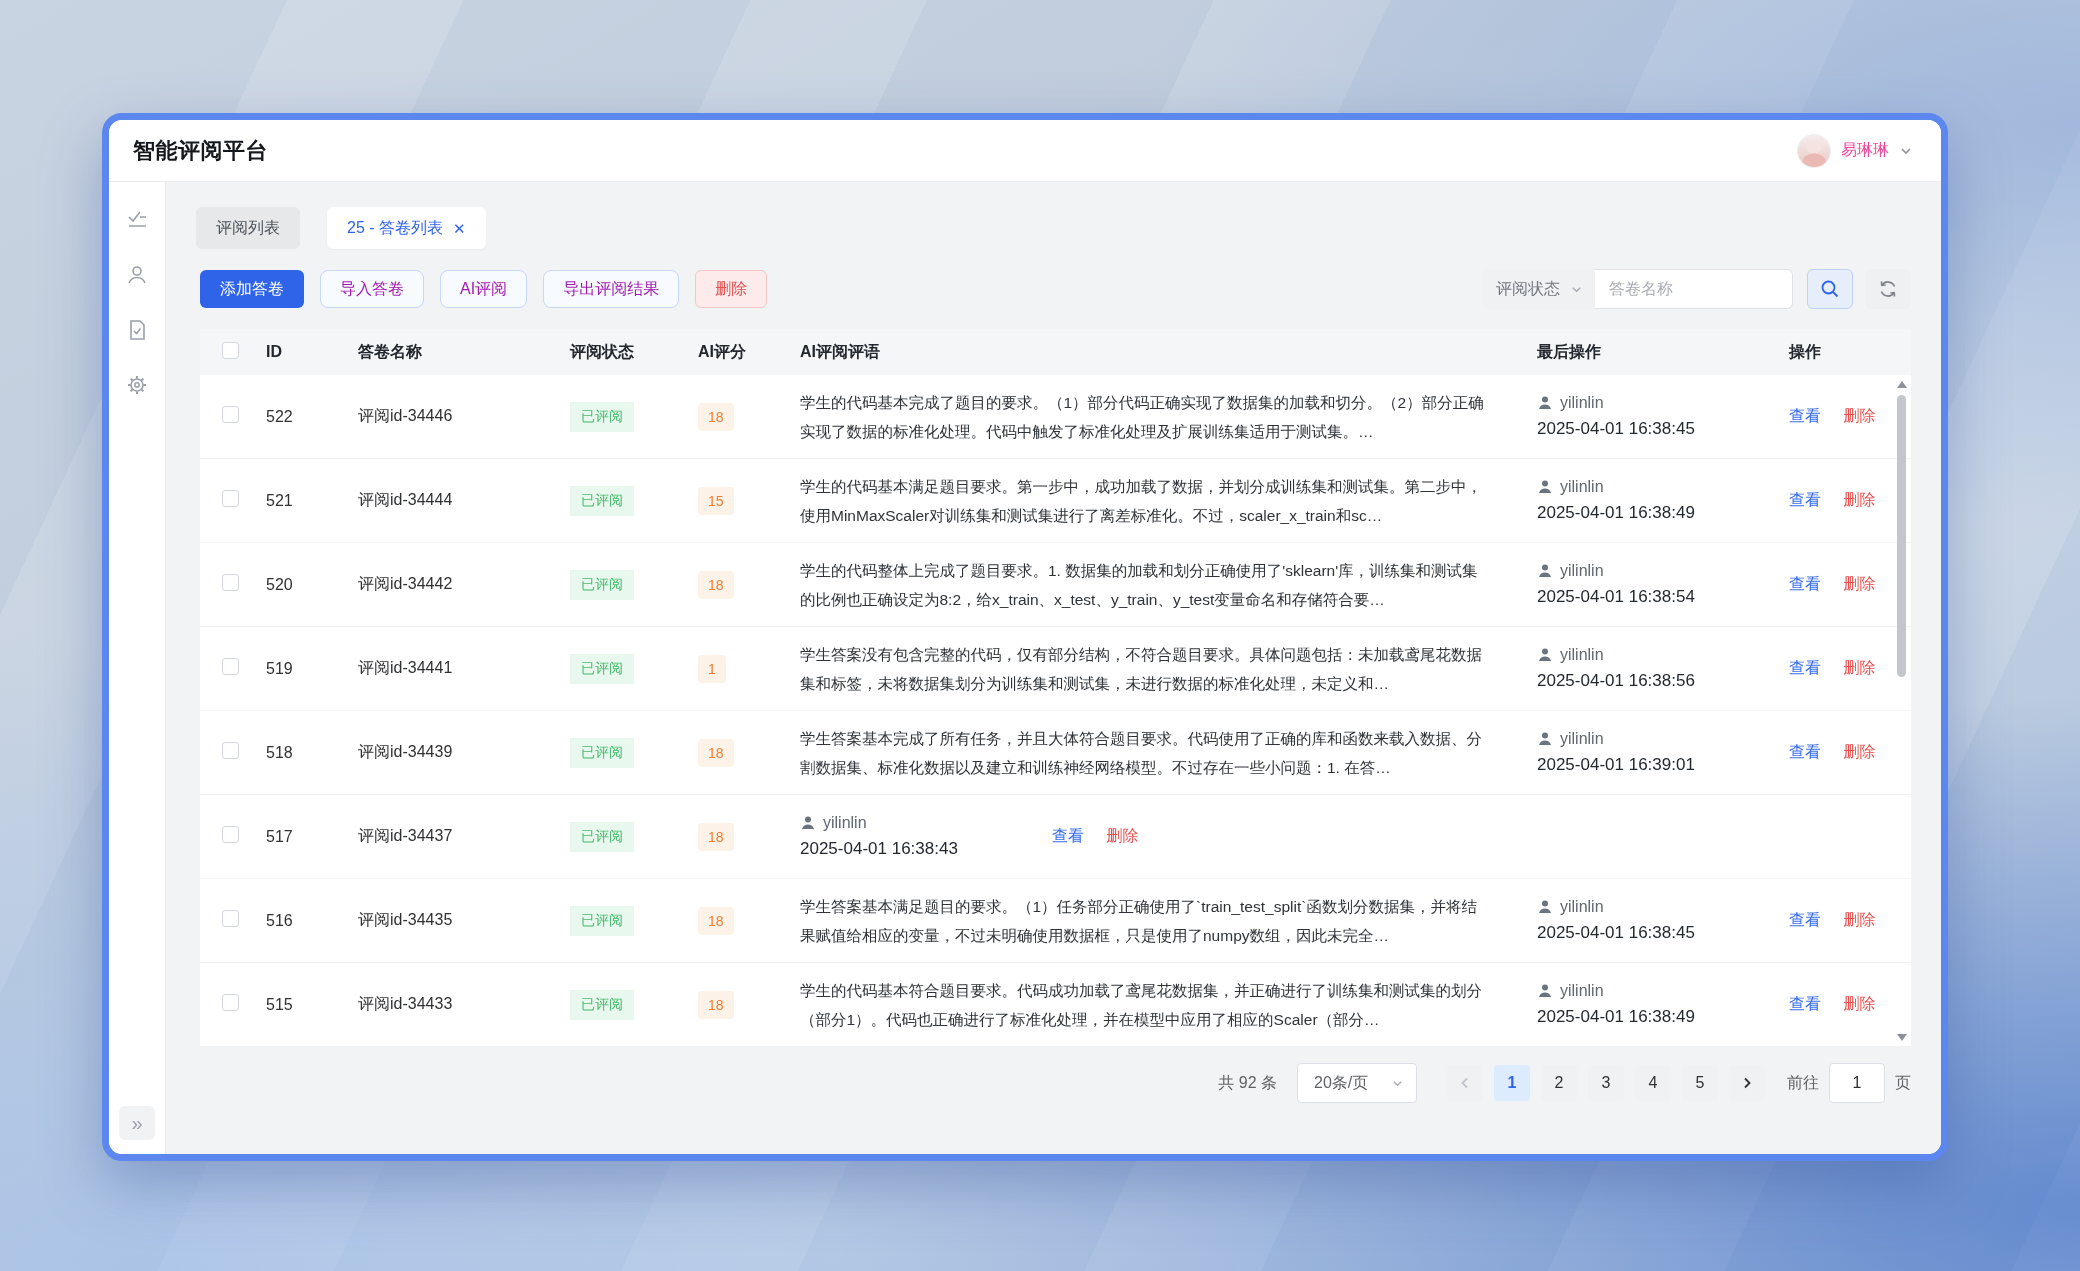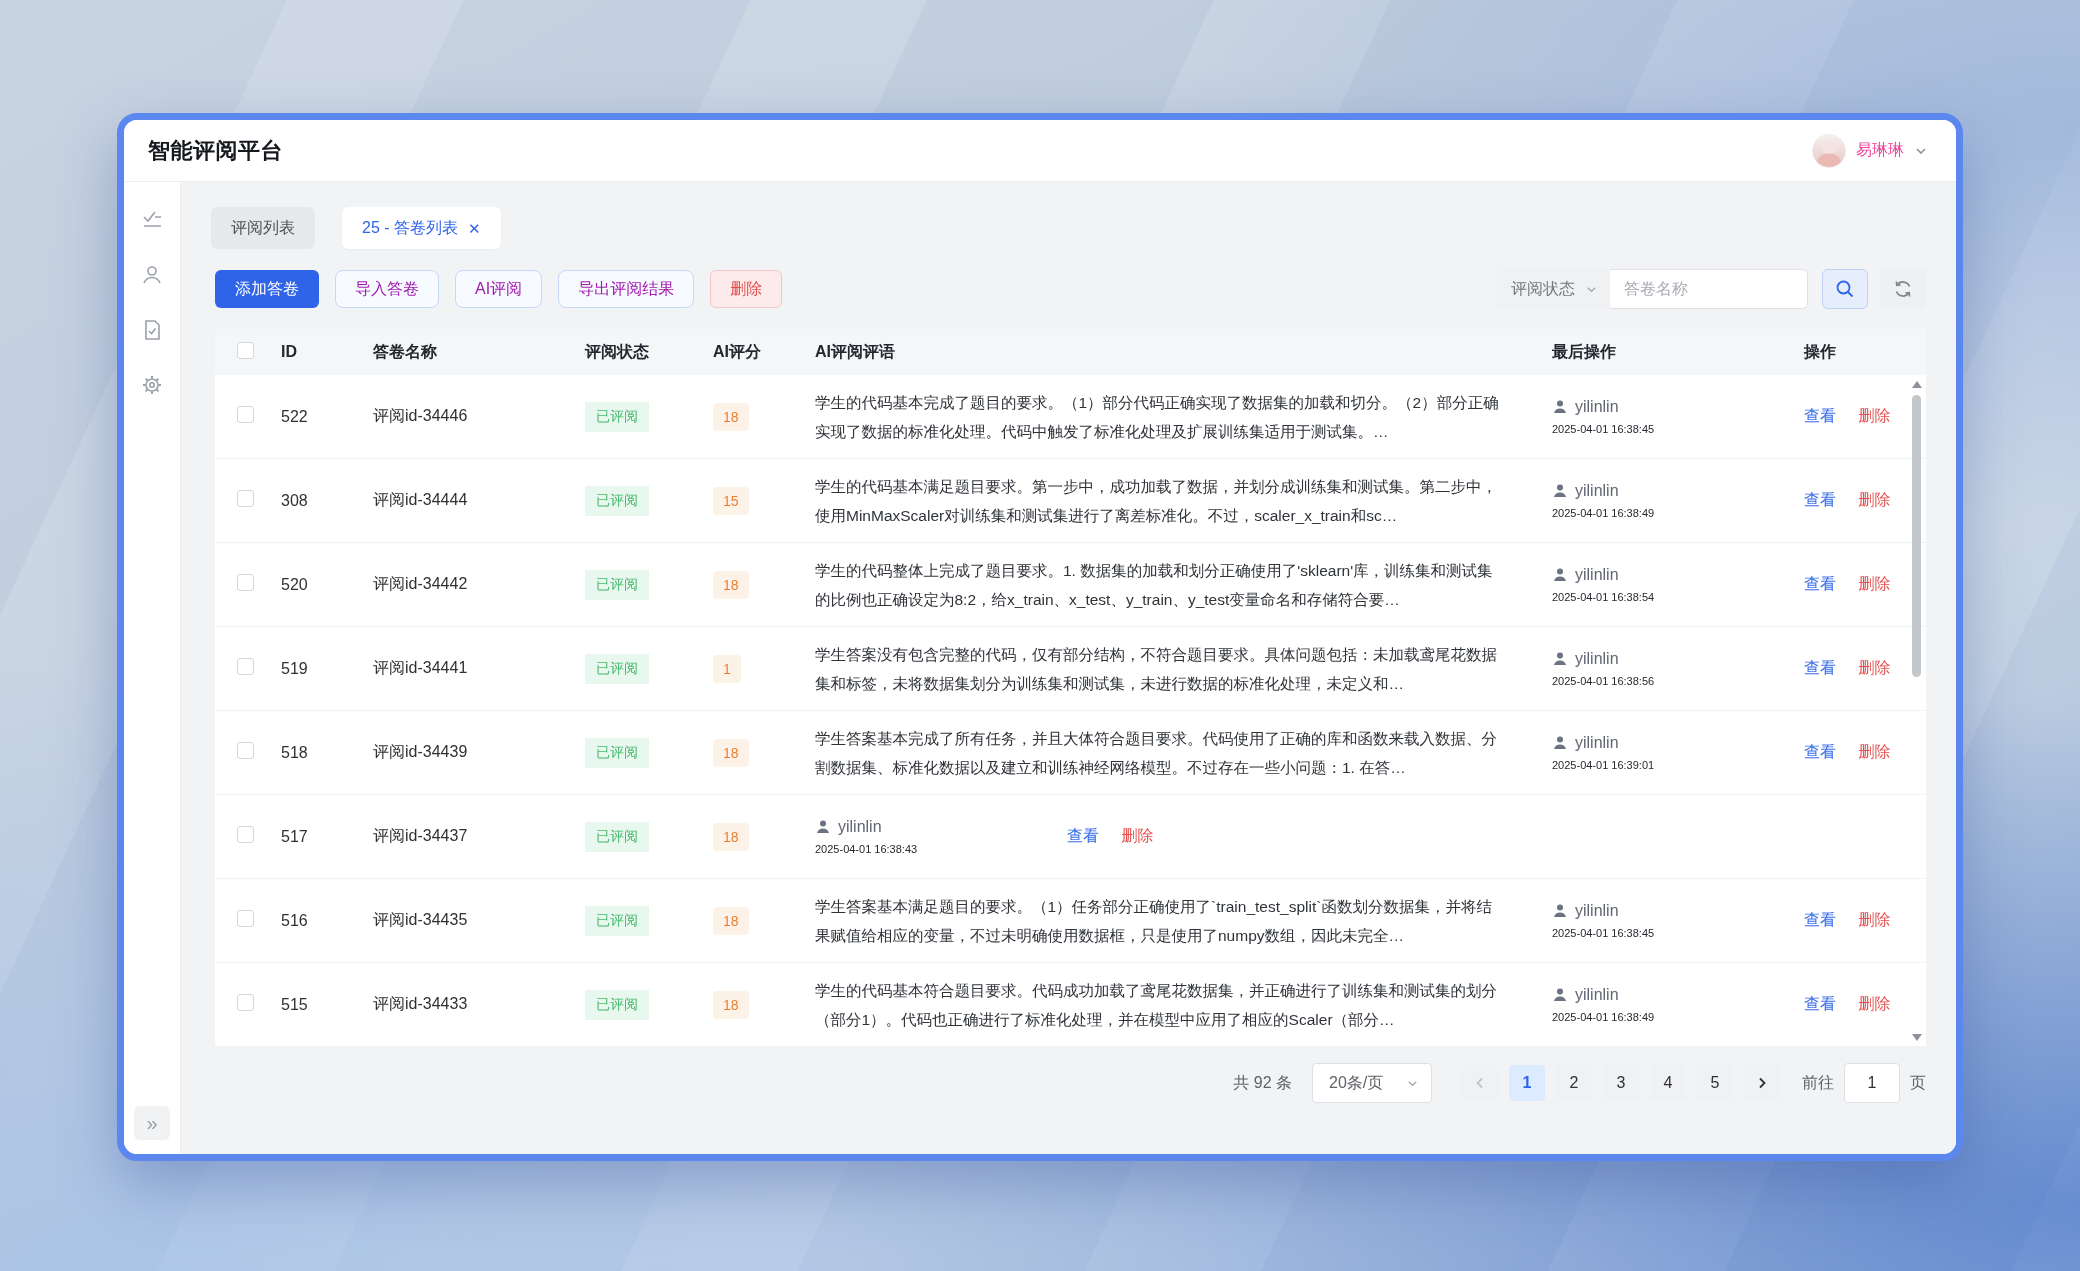--- a/index.html
+++ b/index.html
@@ -7,21 +7,21 @@
   .desktop {
     position:relative; width:2080px; height:1271px;
     background:
       radial-gradient(130% 90% at 8% 100%, rgba(150,185,235,.55), rgba(150,185,235,0) 55%),
       radial-gradient(120% 80% at 100% 95%, rgba(62,110,200,.65), rgba(62,110,200,0) 50%),
       radial-gradient(100% 70% at 100% 10%, rgba(120,155,215,.45), rgba(120,155,215,0) 45%),
       repeating-linear-gradient(115deg, rgba(255,255,255,0) 0 260px, rgba(255,255,255,.14) 260px 420px),
       linear-gradient(150deg,#c9d4e2 0%,#bfccdc 35%,#c6d3e3 60%,#a9bedb 100%);
   }
   .card {
-    position:absolute; left:117px; top:113px; width:1846px; height:1048px;
+    position:absolute; left:102px; top:113px; width:1846px; height:1048px;
     background:#fff; border:7px solid #5c87ef; border-radius:20px;
     box-shadow:0 24px 60px rgba(45,75,150,.35);
     display:flex; flex-direction:column; overflow:hidden;
   }
   
   .app-header { height:62px; flex:0 0 62px; display:flex; align-items:center; justify-content:space-between; padding:0 28px 0 24px; border-bottom:1px solid #ececee; background:#fff; }
   .app-title { font-size:22px; font-weight:bold; color:#15181d; letter-spacing:.5px; }
   .user-area { display:flex; align-items:center; gap:10px; cursor:pointer; }
   .avatar { width:34px; height:34px; border-radius:50%;
     background: radial-gradient(60% 50% at 50% 38%, #f4e3e0 0 38%, rgba(0,0,0,0) 39%),
@@ -63,21 +63,21 @@
   .c-name { width:212px; flex:0 0 212px; }
   .c-status { width:128px; flex:0 0 128px; }
   .c-score { width:102px; flex:0 0 102px; }
   .c-comment { flex:1; min-width:0; padding-right:46px; font-size:15.5px; line-height:29px; color:#2f3338; }
   .c-lastop { width:252px; flex:0 0 252px; }
   .c-actions { width:122px; flex:0 0 122px; }
   .checkbox { width:17px; height:17px; border:1px solid #d4d7de; border-radius:3px; background:#fff; display:inline-block; cursor:pointer; }
   .badge-status { display:inline-block; background:#e8f8ee; color:#46b96c; font-size:14px; padding:6px 11px; border-radius:0; }
   .badge-score { display:inline-block; background:#fdf2e7; color:#ee7d2f; font-size:14px; min-width:22px; text-align:center; padding:6px 10px; border-radius:4px; }
   .op-user { display:flex; align-items:center; gap:7px; color:#5f6672; font-size:16px; }
-  .op-time { margin-top:7px; color:#24292f; font-size:11px; }
+  .op-time { margin-top:7px; color:#24292f; font-size:17px; }
   .link { cursor:pointer; font-size:16px; }
   .link-view { color:#3a6ee8; margin-right:18px; }
   .link-del { color:#e5504f; }
   
   .vscroll { position:absolute; top:50px; right:2px; bottom:4px; width:14px; }
   .scroll-arrow { position:absolute; left:50%; transform:translateX(-50%); width:0; height:0; border-left:5px solid transparent; border-right:5px solid transparent; }
   .arrow-up { top:2px; border-bottom:7px solid #8d9199; }
   .arrow-down { bottom:2px; border-top:7px solid #8d9199; }
   .scroll-thumb { position:absolute; left:2px; top:16px; width:9px; height:282px; background:#c3c6cb; border-radius:5px; cursor:pointer; }
   
@@ -233,21 +233,21 @@
       <div class="op-time">2025-04-01 16:38:45</div>
     </div>
     <div class="col c-actions">
       <span class="link link-view">查看</span>
       <span class="link link-del">删除</span>
     </div>
   </div>
 
   <div class="trow">
     <div class="col c-check"><span class="checkbox"></span></div>
-    <div class="col c-id">308</div>
+    <div class="col c-id">521</div>
     <div class="col c-name">评阅id-34444</div>
     <div class="col c-status"><span class="badge-status">已评阅</span></div>
     <div class="col c-score"><span class="badge-score">15</span></div>
     <div class="col c-comment">学生的代码基本满足题目要求。第一步中，成功加载了数据，并划分成训练集和测试集。第二步中，使用MinMaxScaler对训练集和测试集进行了离差标准化。不过，scaler_x_train和sc…</div>
     <div class="col c-lastop">
       <div class="op-user">
         <span>
           <svg width="16" height="16" viewBox="0 0 16 16" fill="#6b7280">
                         <circle cx="8" cy="4.6" r="3"></circle>
                         <path d="M2 14c.8-3.2 3.4-4.6 6-4.6s5.2 1.4 6 4.6z"></path>

